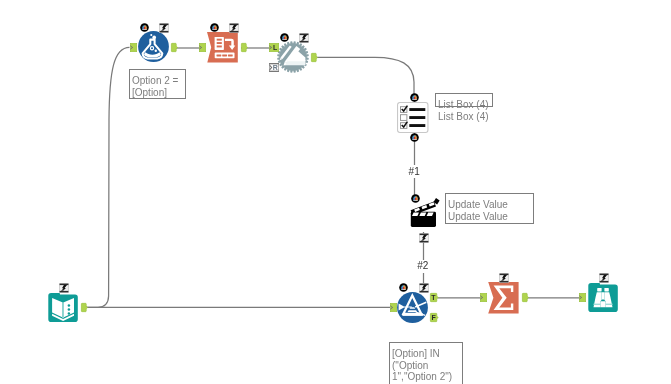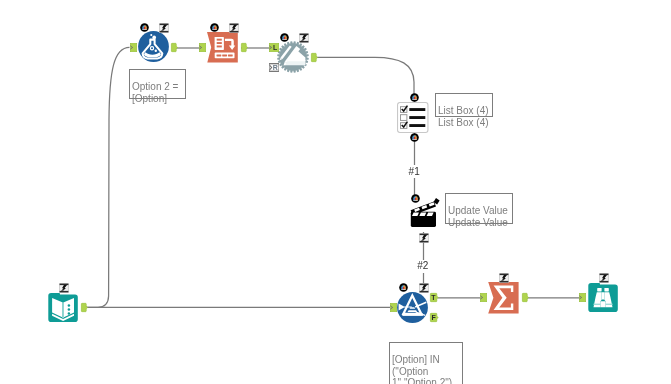--- a/index.html
+++ b/index.html
@@ -3,21 +3,21 @@
 <meta charset="utf-8">
 <style>
   html,body{margin:0;padding:0;}
   body{width:671px;height:384px;background:#ffffff;overflow:hidden;
        font-family:"Liberation Sans","DejaVu Sans",sans-serif;
        -webkit-font-smoothing:antialiased;}
   #canvas{position:relative;width:671px;height:384px;background:#ffffff;}
   .node{position:absolute;}
   .ann{position:absolute;border:1px solid #7d7d7d;background:#fff;
        color:#7e7e7e;font-size:10px;line-height:11.5px;
-       padding:11px 2px;box-sizing:border-box;white-space:pre;}
+       padding:5px 2px;box-sizing:border-box;white-space:pre;}
   .clbl{position:absolute;color:#333;font-size:10px;line-height:10px;background:#fff;padding:1.5px 1px;}
   svg{display:block;overflow:visible;}
   #wires{position:absolute;left:0;top:0;}
 </style>
 </head>
 <body>
 
 <div id="canvas">
 
 <svg id="wires" width="671" height="384">
@@ -263,21 +263,21 @@
 </div>
 <div style="position:absolute;left:419.3px;top:232.6px">
   <svg width="10" height="10" viewBox="0 0 10 10">
     <rect x="0.6" y="0.6" width="8.8" height="8.8" fill="#efefef" stroke="#c8c8c8" stroke-width="0.8"></rect>
     <rect x="0.6" y="0.6" width="8.8" height="1.5" fill="#2e2e2e"></rect>
     <rect x="0.6" y="7.9" width="8.8" height="1.5" fill="#2e2e2e"></rect>
     <path d="M7.9 2.1 L2.8 8.6 L2.2 8.1 L7.3 1.7 Z" fill="#111"></path>
     <path d="M4.9 2.1 H7.6 L5.2 4.9 H6.9 L3.6 8.2 L4.6 5.3 H3.0 Z" fill="#111"></path>
   </svg>
 </div>
-<div class="ann" style="left:445px;top:193px;width:68px;height:31px">Update Value
+<div class="ann" style="left:445px;top:193px;width:89px;height:31px">Update Value
 Update Value</div>
 
 <div class="clbl" style="left:416.3px;top:259.5px">#2</div>
 
 <div class="node" style="left:396.8px;top:291.8px">
   <svg width="31" height="31" viewBox="0 0 31 31">
     <circle cx="15.5" cy="15.5" r="15.4" fill="#1f5f9e"></circle>
     <path d="M15.3 3.6 L24.3 21.9 H6.3 Z" fill="none" stroke="#ffffff" stroke-width="2.2" stroke-linejoin="miter"></path>
     <path d="M5.4 21.4 H25.9 V23.9 H5.4 Z" fill="#ffffff"></path>
     <path d="M1.6 11.4 L7.0 14.4 L14.8 14.4 L14.8 15.6 L7.0 15.6 L1.6 18.6 Z" fill="#ffffff"></path>

